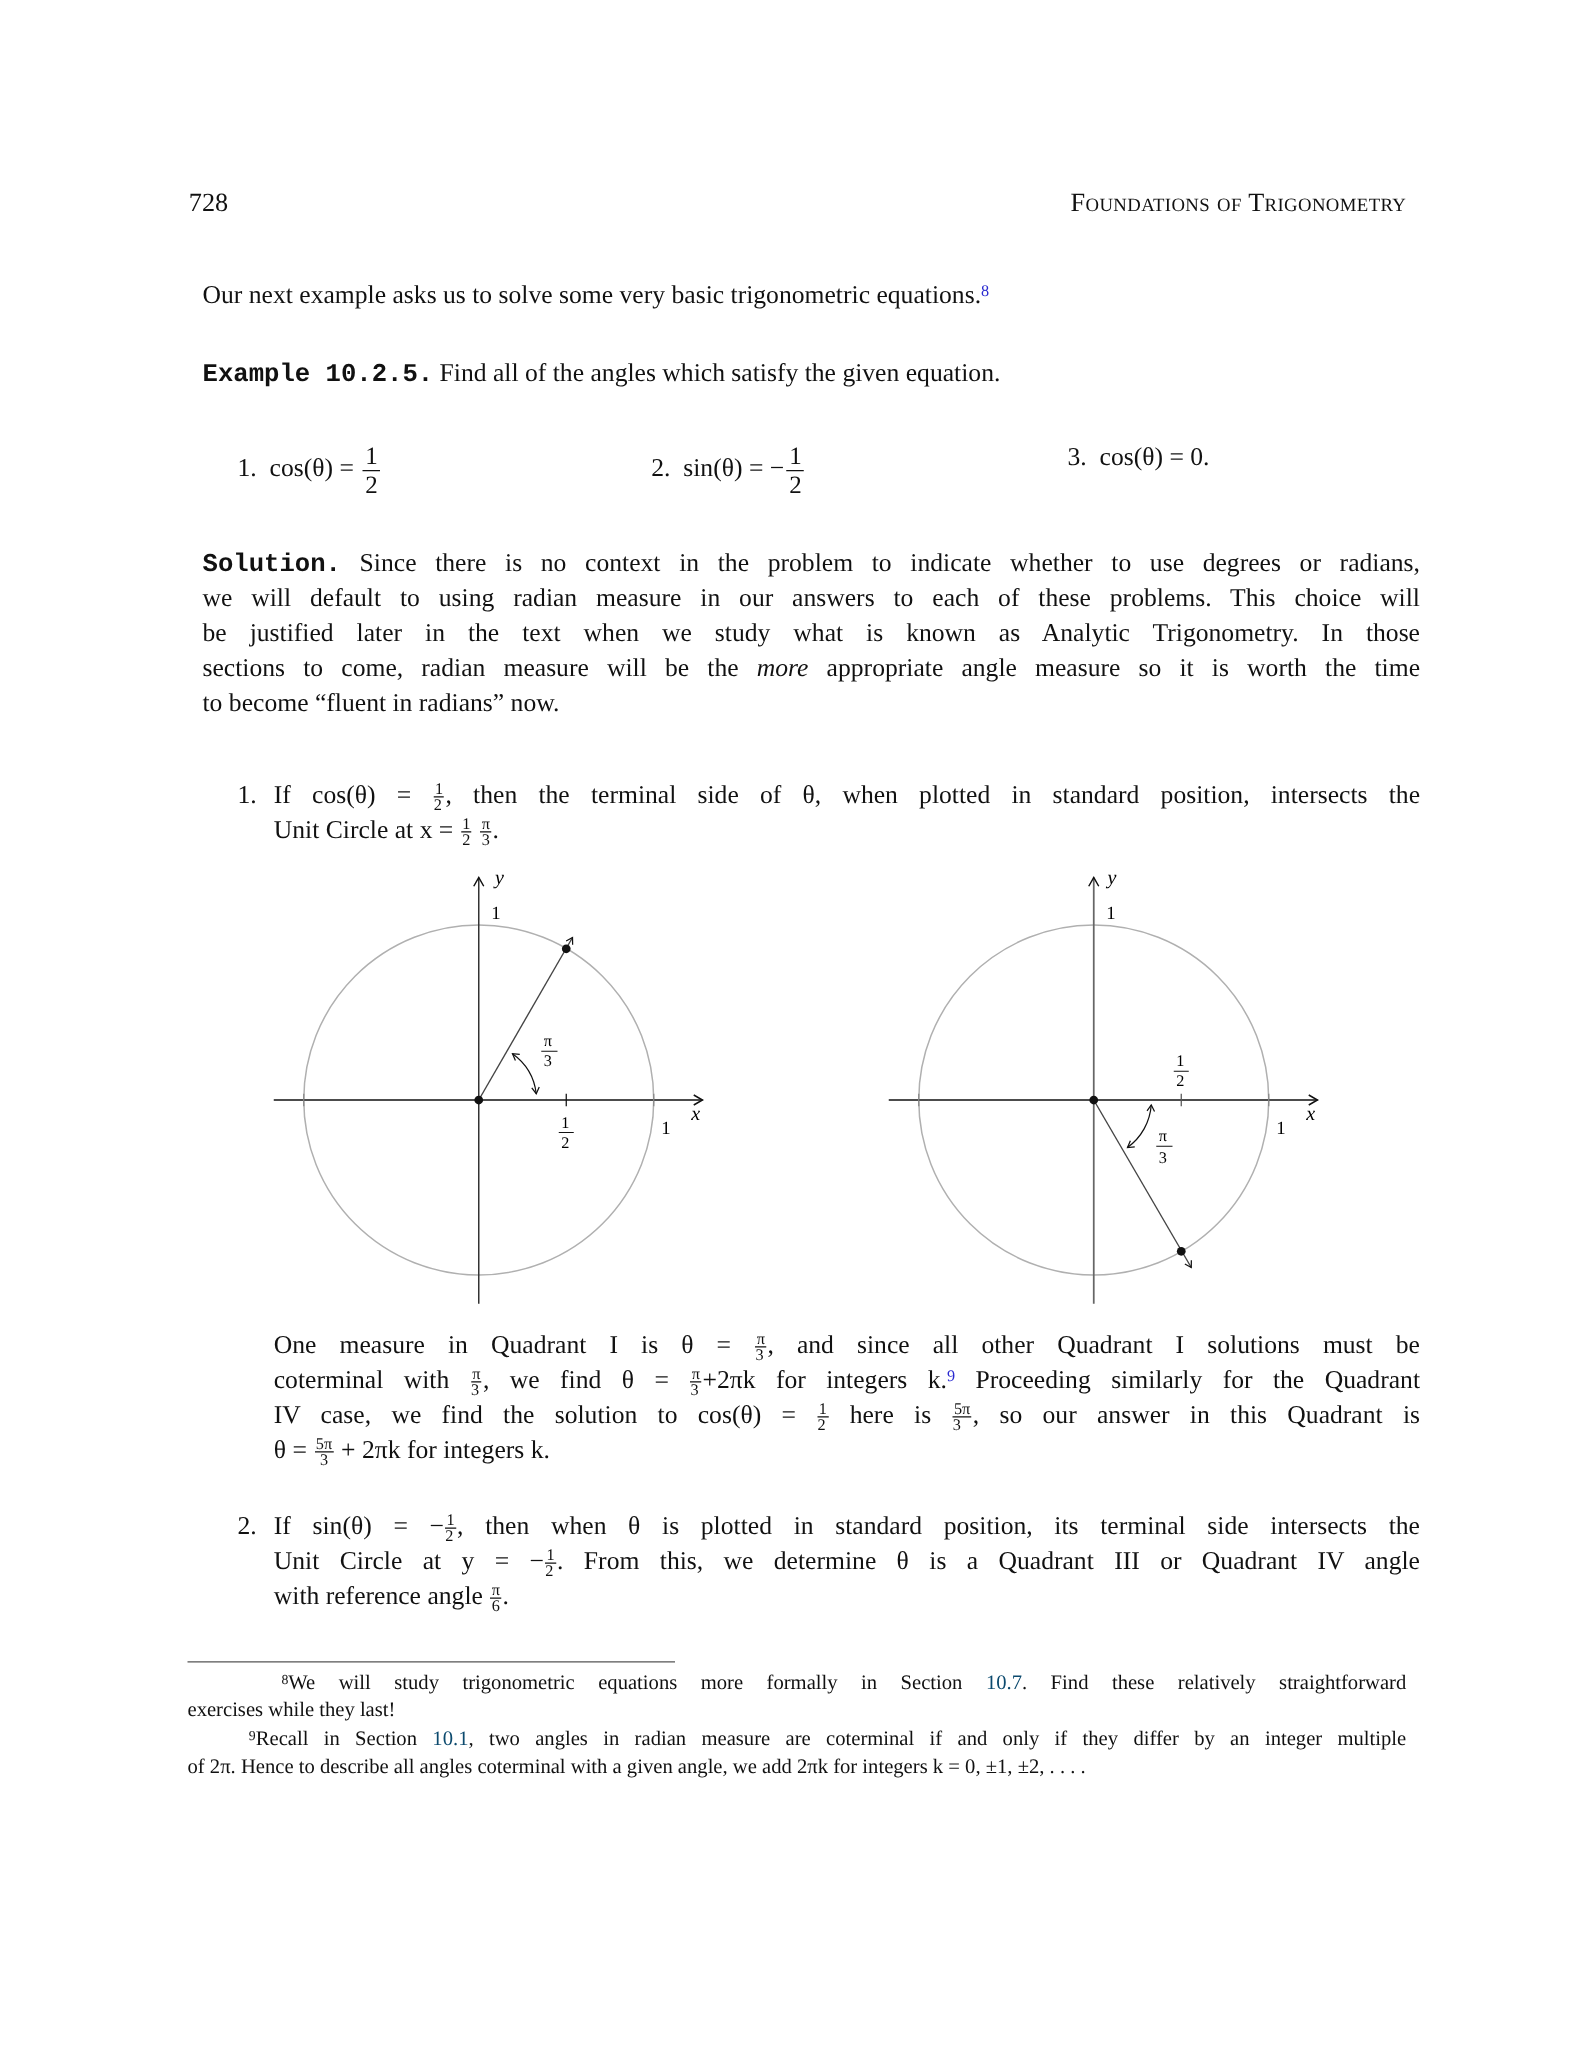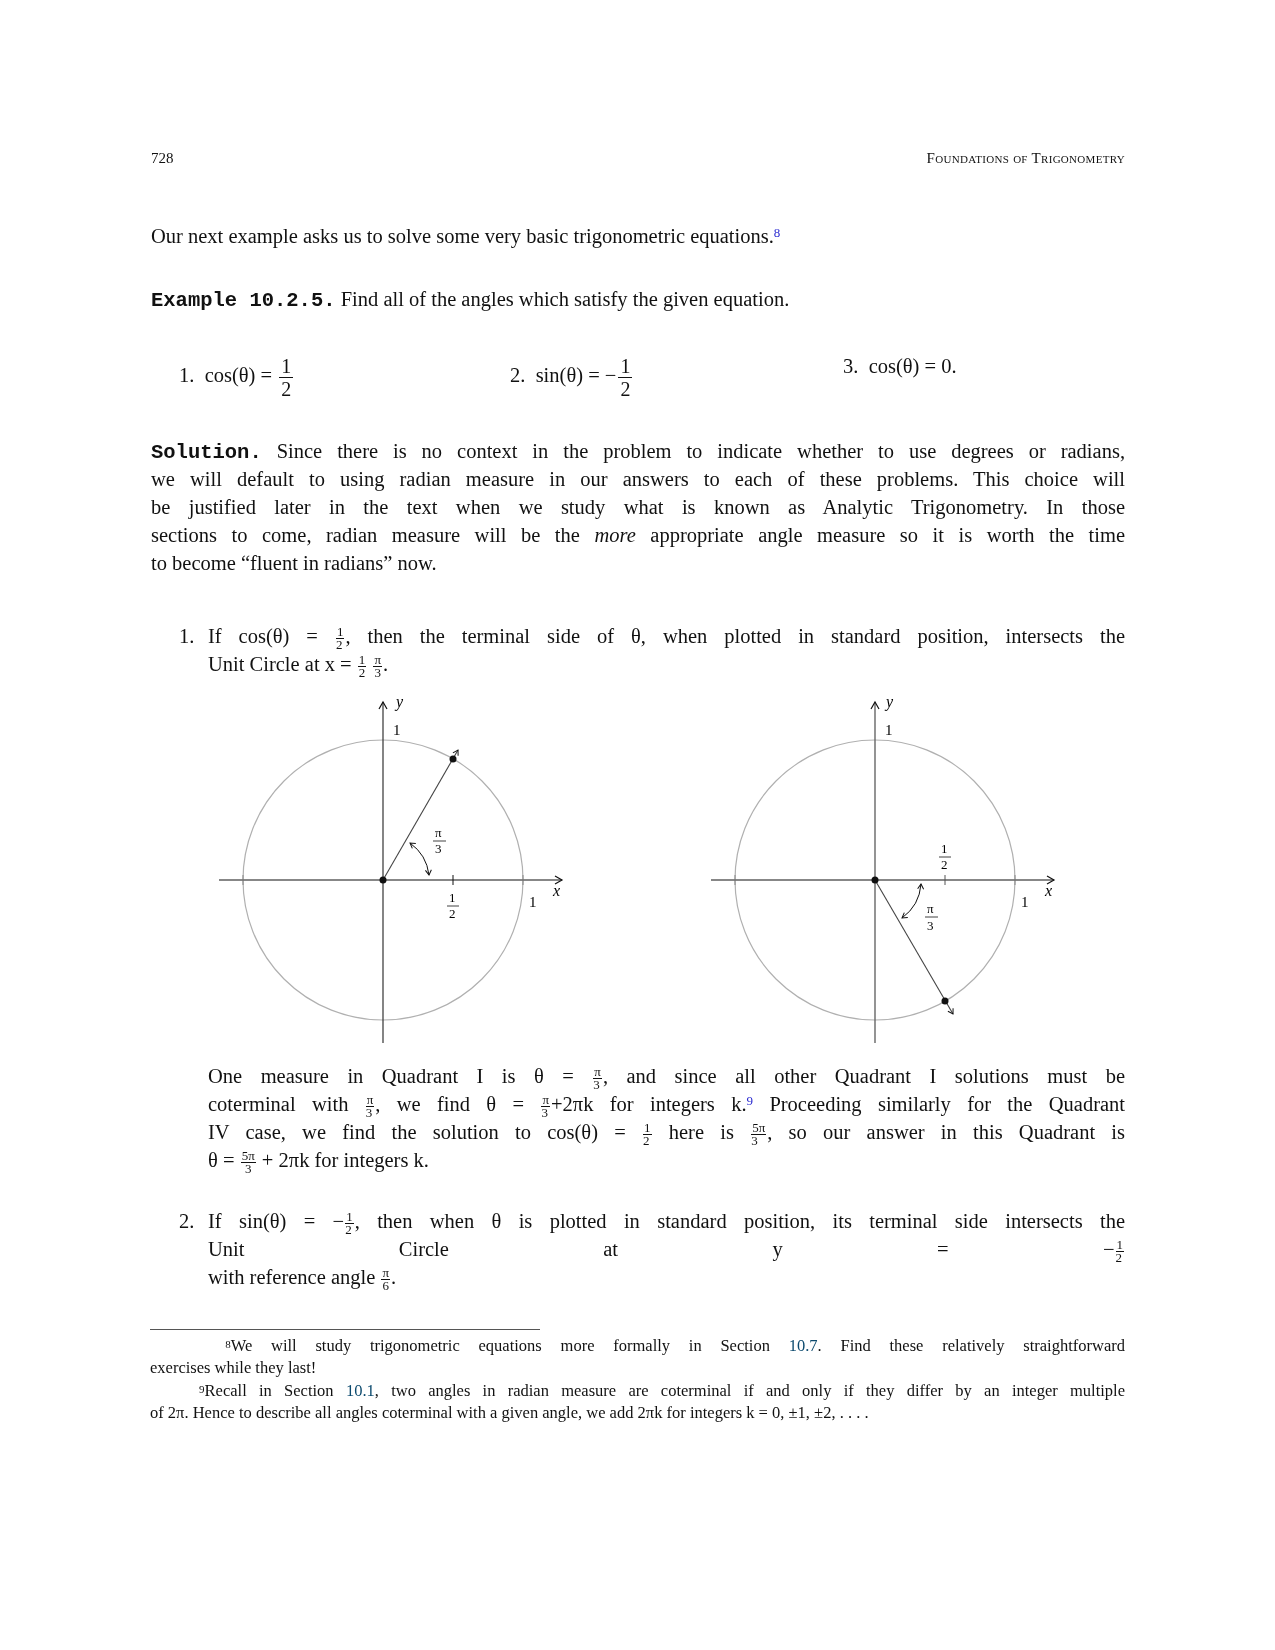--- a/index.html
+++ b/index.html
@@ -1,22 +1,22 @@
 <!DOCTYPE html>
 <html><head>
 <meta charset="utf-8">
 <style>
   html, body { margin:0; padding:0; background:#ffffff; }
   body { width:1275px; height:1650px; position:relative; overflow:hidden;
          font-family:"DejaVu Serif","Liberation Serif",serif; color:#111; }
   .abs { position:absolute; }
   .line { position:absolute; white-space:nowrap; font-size:20.5px; line-height:28px;
-          font-family:"Liberation Serif","DejaVu Serif",serif; }
+          font-family:"Liberation Serif","DejaVu Serif",serif;margin-left:11px; }
   .just { text-align:justify; text-align-last:justify; }
-  .header { font-family:"Liberation Serif",serif; font-size:15px; }
+  .header { font-family:"Liberation Serif",serif; font-size:21px; }
   .sc { font-variant:small-caps; letter-spacing:0.3px; }
   b { font-weight:bold;font-family:Liberation Mono, monospace; }
   .fr { display:inline-block; vertical-align:middle; text-align:center; font-size:13px; line-height:12px; margin:0 1px; }
   .fr > span { display:block; }
   .fr > span.n { border-bottom:1px solid #111; padding:0 1px; }
   .bigfr { display:inline-block; vertical-align:middle; text-align:center; font-size:20px; line-height:22px; margin:0 2px; }
   .bigfr > span { display:block; }
   .bigfr > span.n { border-bottom:1px solid #111; padding:0 2px; }
   sup.fn { color:#2a2ad0; font-size:13px; vertical-align:top; position:relative; top:-3px; }
   .link { color:#0c4a6e; }
@@ -149,21 +149,21 @@
     <span>θ =</span> <span class="fr"><span class="n">5π</span><span>3</span></span> <span>+ 2πk for integers k.</span>
   </div>
 </div>
 
 <div>
   <div class="line" style="left:179px;top:1207px;">2.</div>
   <div class="line just" style="left:208px;top:1207px;width:917px;">
     <span>If sin(θ) = −</span><span class="fr"><span class="n">1</span><span>2</span></span><span>, then when θ is plotted in standard position, its terminal side intersects the</span>
   </div>
   <div class="line just" style="left:208px;top:1235px;width:917px;">
-    <span>Unit Circle at y = −</span><span class="fr"><span class="n">1</span><span>2</span></span>
+    <span>Unit Circle at y = −</span><span class="fr"><span class="n">1</span><span>2</span></span><span>. From this, we determine θ is a Quadrant III or Quadrant IV angle</span>
   </div>
   <div class="line" style="left:208px;top:1263px;">
     <span>with reference angle</span> <span class="fr"><span class="n">π</span><span>6</span></span>.
   </div>
 </div>
 
 <div class="rule"></div>
 <div>
   <div class="foot just" style="left:150px;top:1335px;width:975px;">
     &nbsp;&nbsp;&nbsp;&nbsp;<sup>8</sup><span>We will study trigonometric equations more formally in Section</span> <span class="link">10.7</span><span>. Find these relatively straightforward</span>

